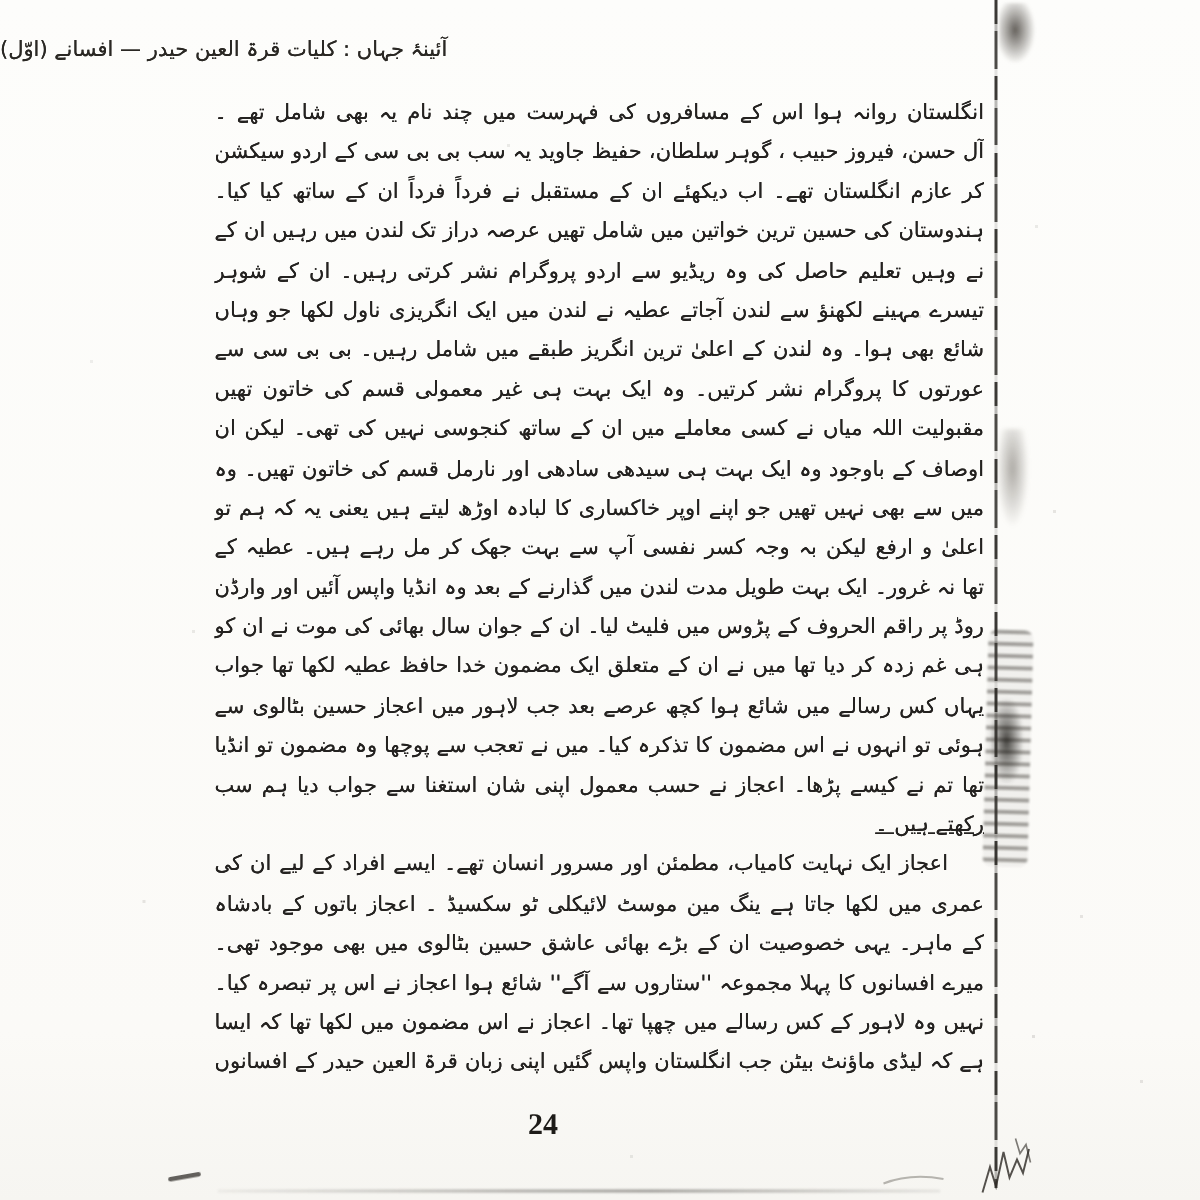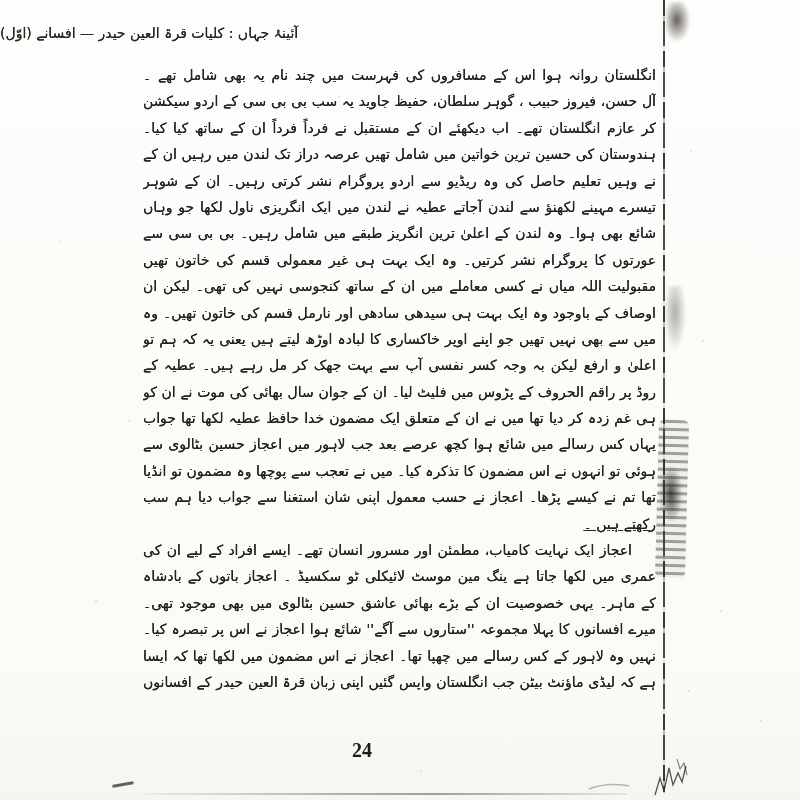--- a/index.html
+++ b/index.html
@@ -149,20 +149,21 @@
       <div class="line">کر عازم انگلستان تھے۔ اب دیکھئے ان کے مستقبل نے فرداً فرداً ان کے ساتھ کیا کیا۔ عطیہ جو</div>
       <div class="line">ہندوستان کی حسین ترین خواتین میں شامل تھیں عرصہ دراز تک لندن میں رہیں ان کے بچوں</div>
       <div class="line">نے وہیں تعلیم حاصل کی وہ ریڈیو سے اردو پروگرام نشر کرتی رہیں۔ ان کے شوہر سمیع ہر دوسرے</div>
       <div class="line">تیسرے مہینے لکھنؤ سے لندن آجاتے عطیہ نے لندن میں ایک انگریزی ناول لکھا جو وہاں سے</div>
       <div class="line">شائع بھی ہوا۔ وہ لندن کے اعلیٰ ترین انگریز طبقے میں شامل رہیں۔ بی بی سی سے ہر ہفتے</div>
       <div class="line">عورتوں کا پروگرام نشر کرتیں۔ وہ ایک بہت ہی غیر معمولی قسم کی خاتون تھیں حسن، ذہانت،</div>
       <div class="line">مقبولیت اللہ میاں نے کسی معاملے میں ان کے ساتھ کنجوسی نہیں کی تھی۔ لیکن ان سارے</div>
       <div class="line">اوصاف کے باوجود وہ ایک بہت ہی سیدھی سادھی اور نارمل قسم کی خاتون تھیں۔ وہ ان لوگوں</div>
       <div class="line">میں سے بھی نہیں تھیں جو اپنے اوپر خاکساری کا لبادہ اوڑھ لیتے ہیں یعنی یہ کہ ہم تو ہیں بہت</div>
       <div class="line">اعلیٰ و ارفع لیکن بہ وجہ کسر نفسی آپ سے بہت جھک کر مل رہے ہیں۔ عطیہ کے یہاں نہ تصنع</div>
+      <div class="line">تھا نہ غرور۔ ایک بہت طویل مدت لندن میں گذارنے کے بعد وہ انڈیا واپس آئیں اور وارڈن</div>
       <div class="line">روڈ پر راقم الحروف کے پڑوس میں فلیٹ لیا۔ ان کے جوان سال بھائی کی موت نے ان کو بہت</div>
       <div class="line">ہی غم زدہ کر دیا تھا میں نے ان کے متعلق ایک مضمون خدا حافظ عطیہ لکھا تھا جواب مجھے یاد نہیں</div>
       <div class="line">یہاں کس رسالے میں شائع ہوا کچھ عرصے بعد جب لاہور میں اعجاز حسین بٹالوی سے ملاقات</div>
       <div class="line">ہوئی تو انہوں نے اس مضمون کا تذکرہ کیا۔ میں نے تعجب سے پوچھا وہ مضمون تو انڈیا میں چھپا</div>
       <div class="line">تھا تم نے کیسے پڑھا۔ اعجاز نے حسب معمول اپنی شان استغنا سے جواب دیا ہم سب خبریں</div>
       <div class="line end">رکھتے ہیں ۔</div>
       <div class="line indent">اعجاز ایک نہایت کامیاب، مطمئن اور مسرور انسان تھے۔ ایسے افراد کے لیے ان کی نو</div>
       <div class="line">عمری میں لکھا جاتا ہے ینگ مین موسٹ لائیکلی ٹو سکسیڈ ۔ اعجاز باتوں کے بادشاہ تھے۔ فن گفتگو</div>
       <div class="line">کے ماہر۔ یہی خصوصیت ان کے بڑے بھائی عاشق حسین بٹالوی میں بھی موجود تھی۔ جب</div>
       <div class="line">میرے افسانوں کا پہلا مجموعہ ''ستاروں سے آگے'' شائع ہوا اعجاز نے اس پر تبصرہ کیا۔ مجھے یاد</div>

